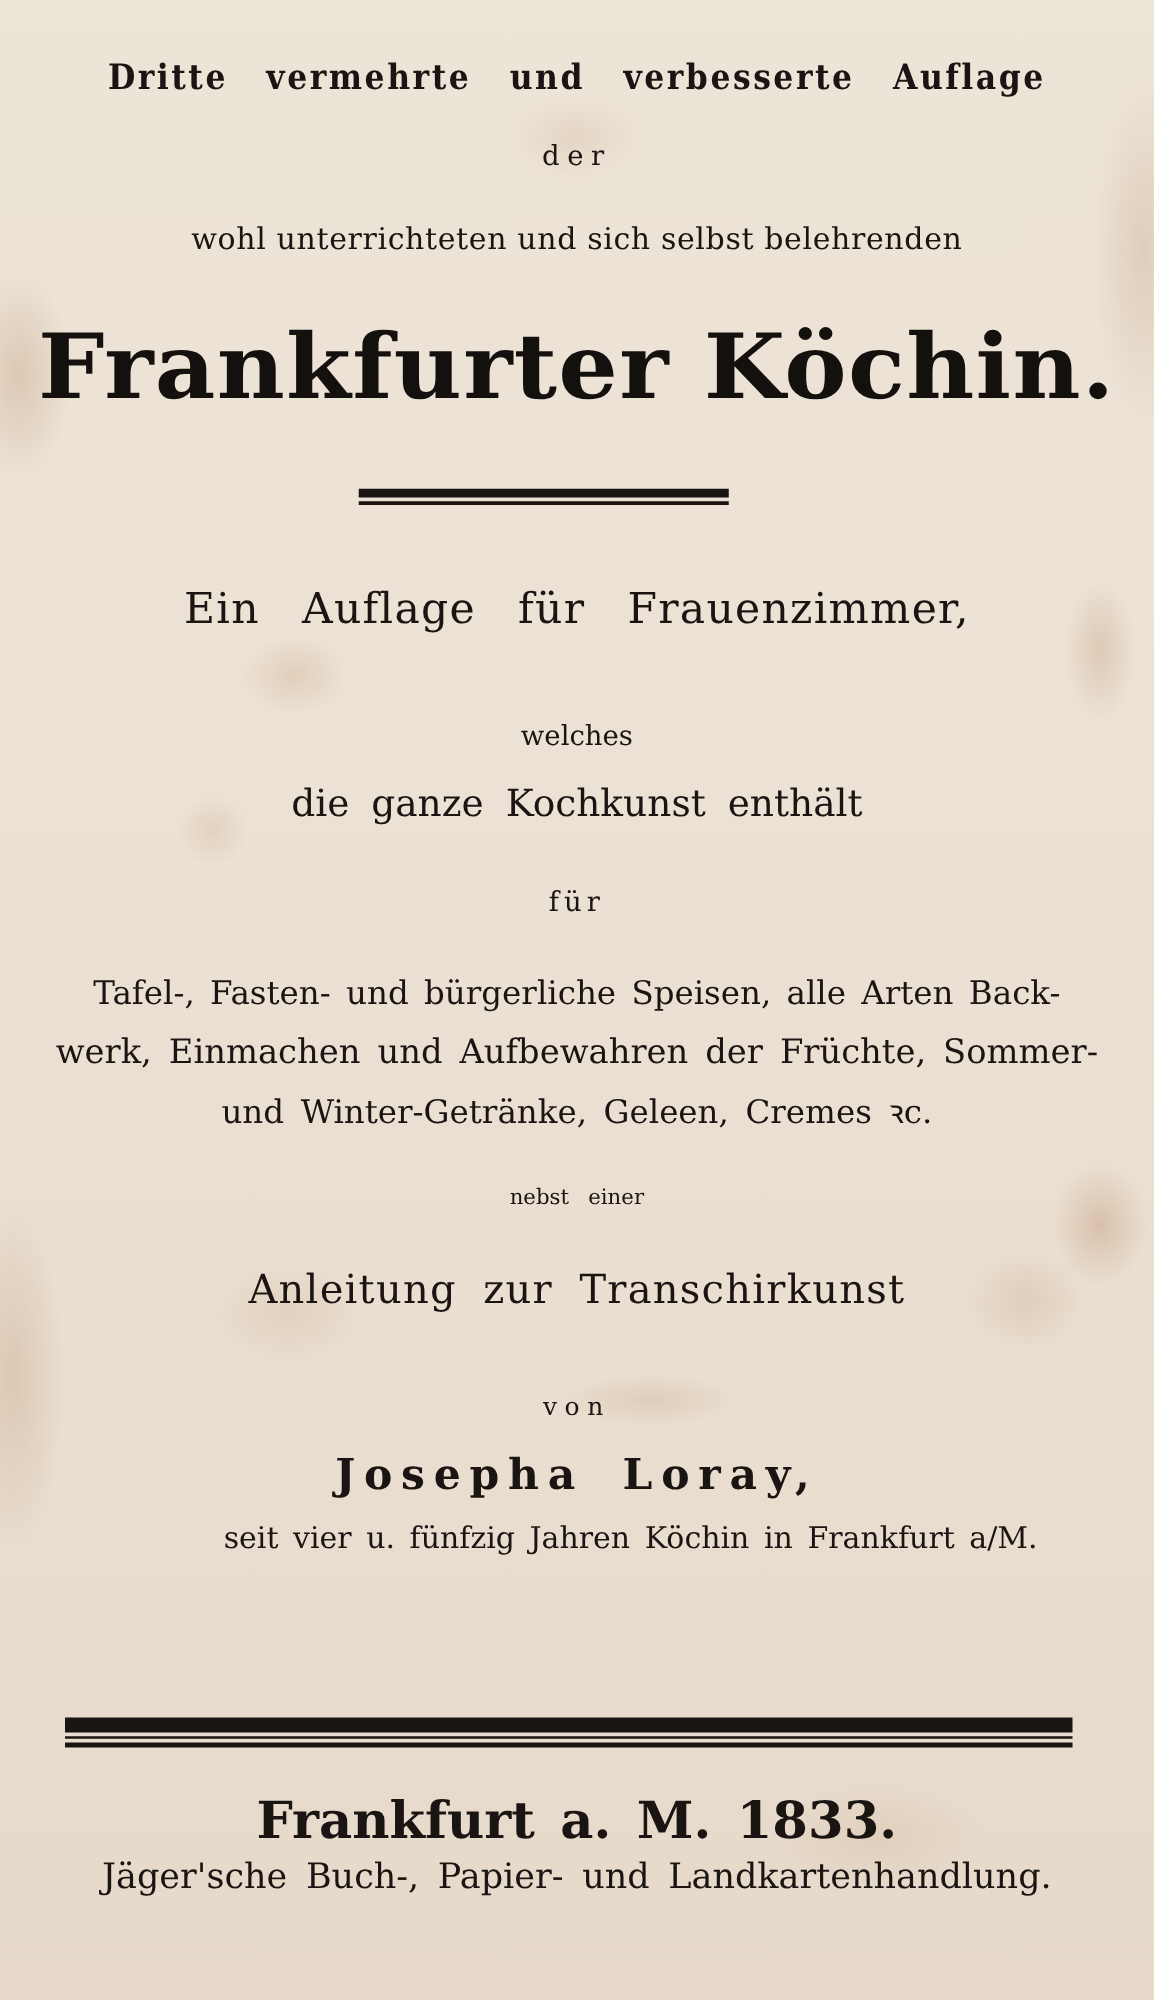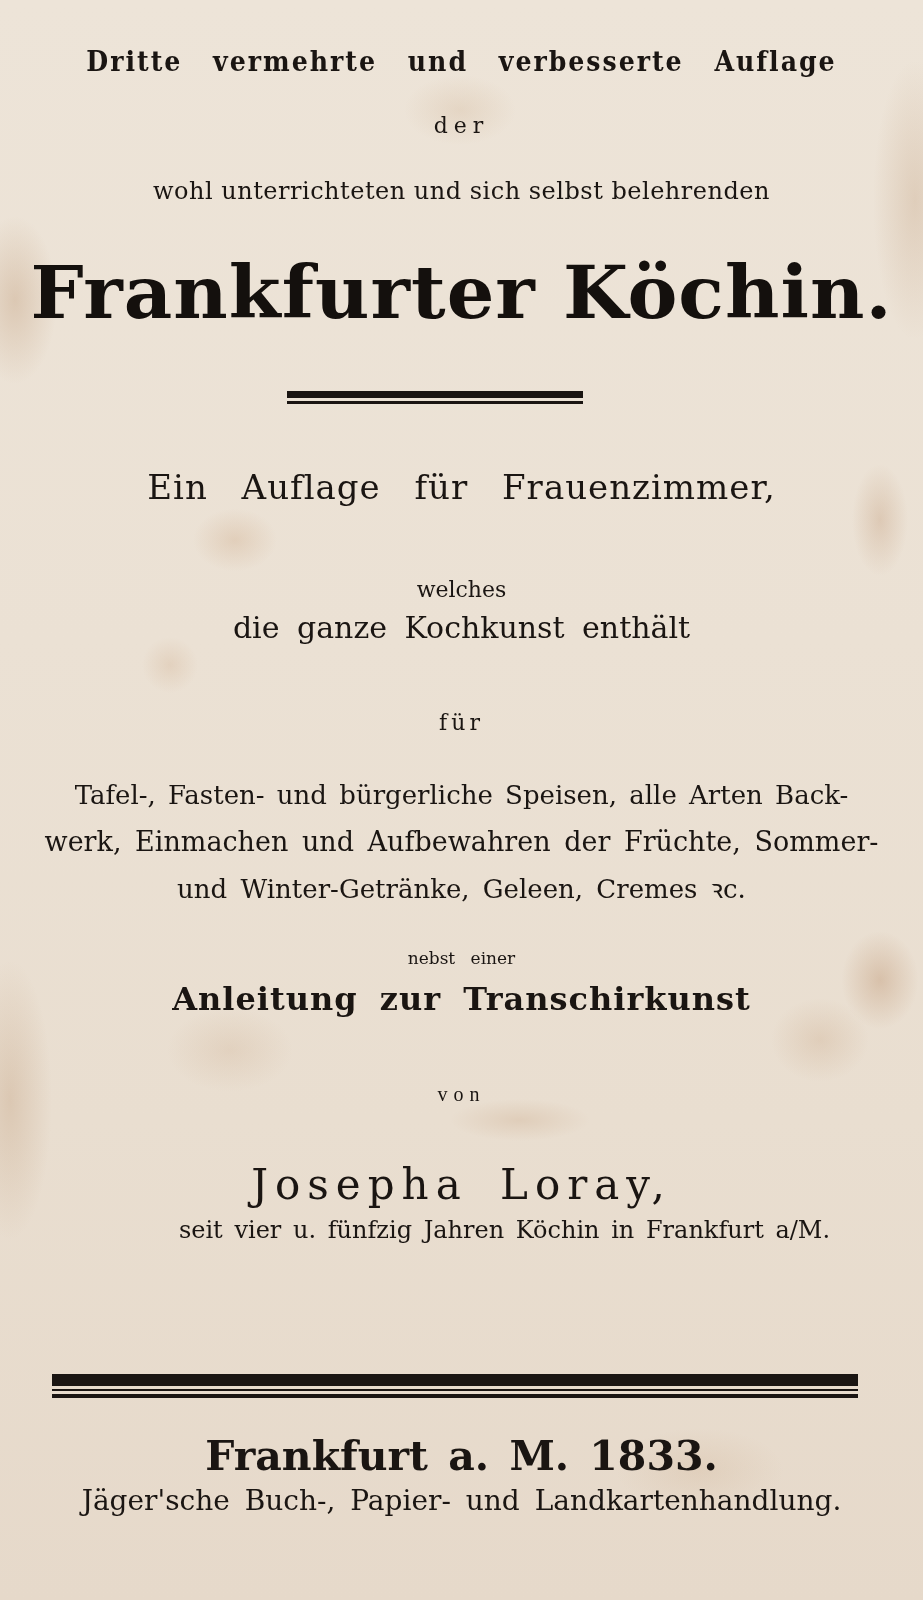--- a/index.html
+++ b/index.html
@@ -54,29 +54,29 @@
       position: absolute;
       left: 287px;
       top: 391px;
       width: 296px;
       height: 14px;
     }
     .rule-top .thick { position: absolute; left: 0; top: 0; width: 100%; height: 7px; background: #1a1512; }
     .rule-top .thin  { position: absolute; left: 0; top: 10px; width: 100%; height: 3px; background: #1a1512; }
     .l-handbuch { top: 467px; font-size: 34px; word-spacing: 22px; letter-spacing: 1px; }
     .l-welches { top: 553px; font-size: 22px; margin-top: 24px; }
-    .l-kochkunst { top: 610px; font-size: 30px; word-spacing: 8px; }
+    .l-kochkunst { top: 626px; font-size: 30px; word-spacing: 8px; }
     .l-fuer { top: 710px; font-size: 22px; letter-spacing: 4px; }
     .l-body1 { top: 780px; font-size: 26px; word-spacing: 4px; }
     .l-body2 { top: 826px; font-size: 27px; word-spacing: 5px; }
     .l-body3 { top: 870px; font-size: 26px; word-spacing: 5px; }
     .l-nebst { top: 948px; font-size: 17px; word-spacing: 10px; }
-    .l-anleitung { top: 980px; font-size: 32px; font-weight: bold; word-spacing: 10px; letter-spacing: 1px; }
-    .l-von { top: 1083px; font-size: 20px; letter-spacing: 6px; font-family: Liberation Serif, serif; }
-    .l-author { top: 1160px; font-size: 42px; letter-spacing: 7px; word-spacing: 12px; }
+    .l-anleitung { top: 1012px; font-size: 32px; font-weight: normal; word-spacing: 10px; letter-spacing: 1px; }
+    .l-von { top: 1113px; font-size: 20px; letter-spacing: 6px; }
+    .l-author { top: 1160px; font-size: 34px; letter-spacing: 7px; word-spacing: 12px; font-weight: bold; }
     .l-since { top: 1216px; font-size: 24px; word-spacing: 4px; margin-left: 43px; }
     .rule-bottom {
       position: absolute;
       left: 52px;
       top: 1374px;
       width: 806px;
       height: 26px;
     }
     .rule-bottom .thick { position: absolute; left: 0; top: 0; width: 100%; height: 12px; background: #1a1512; }
     .rule-bottom .mid   { position: absolute; left: 0; top: 15px; width: 100%; height: 2px; background: #1a1512; }

